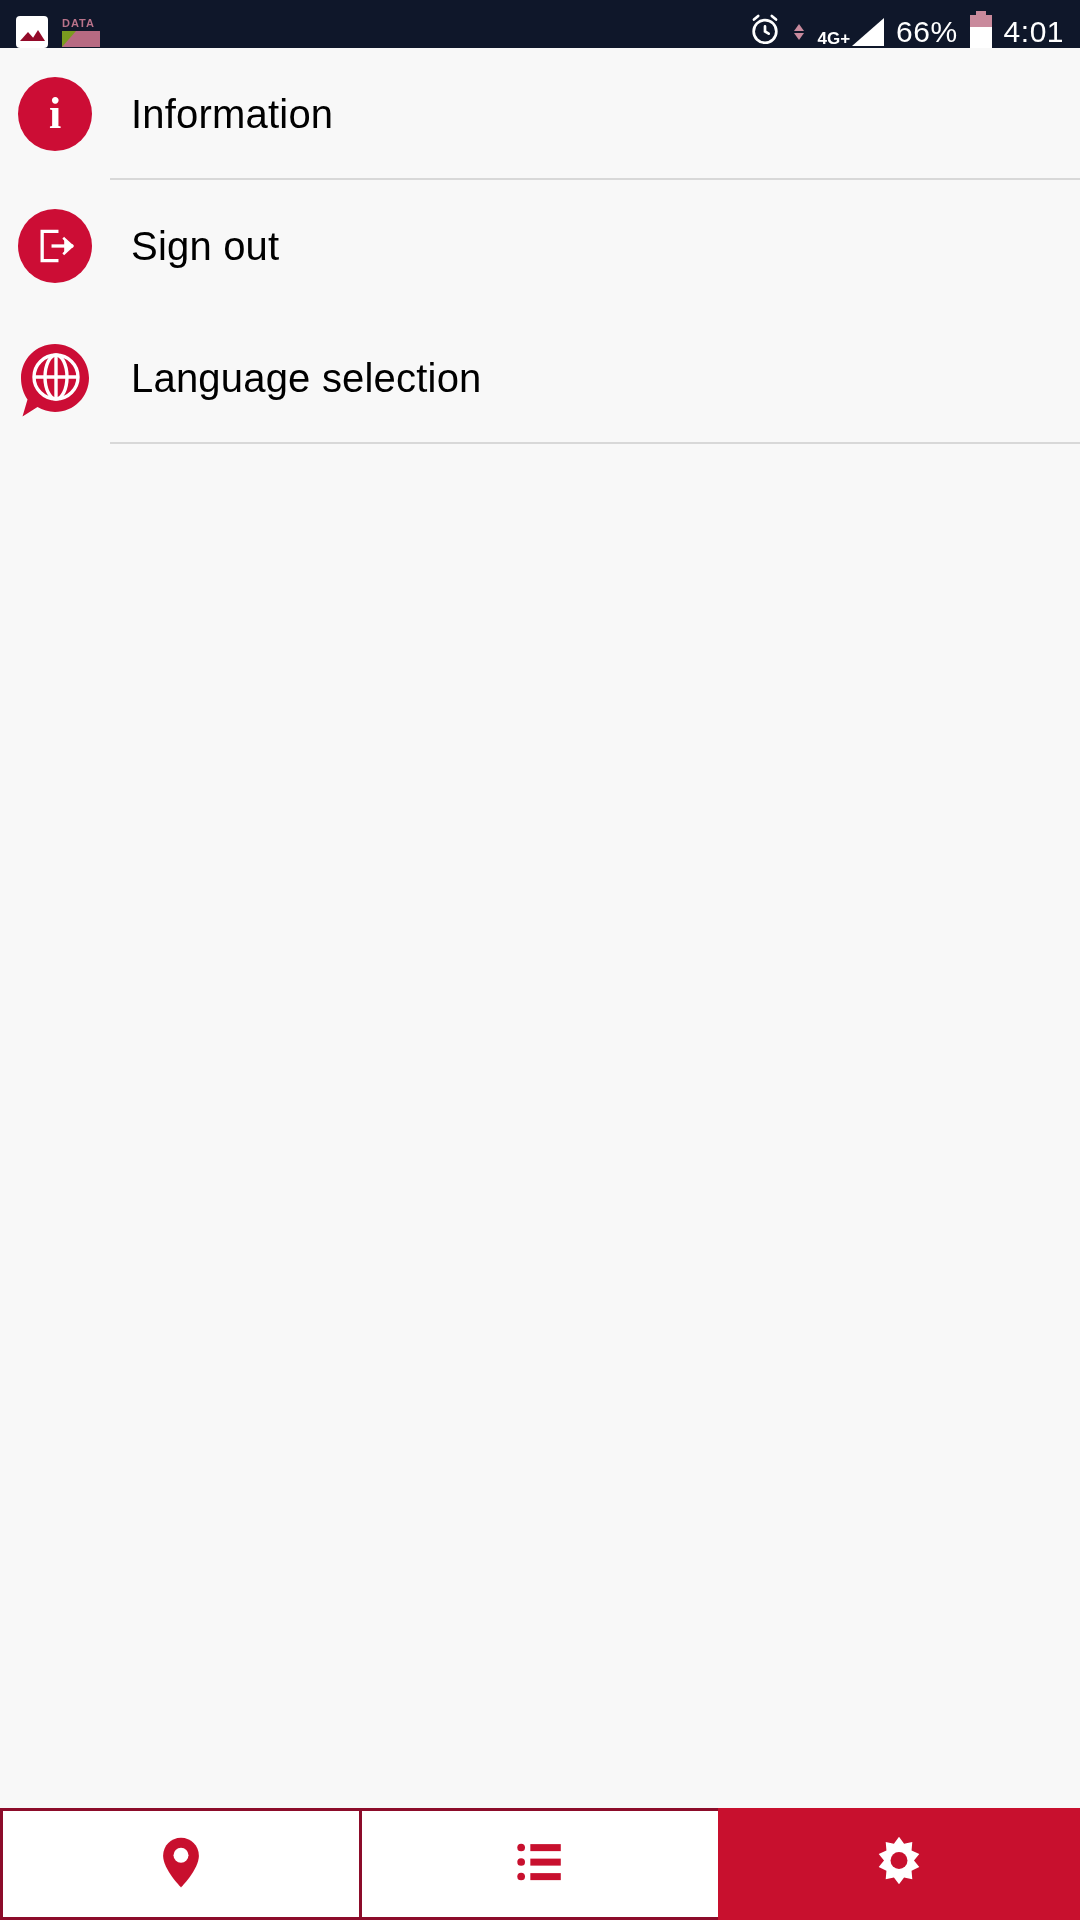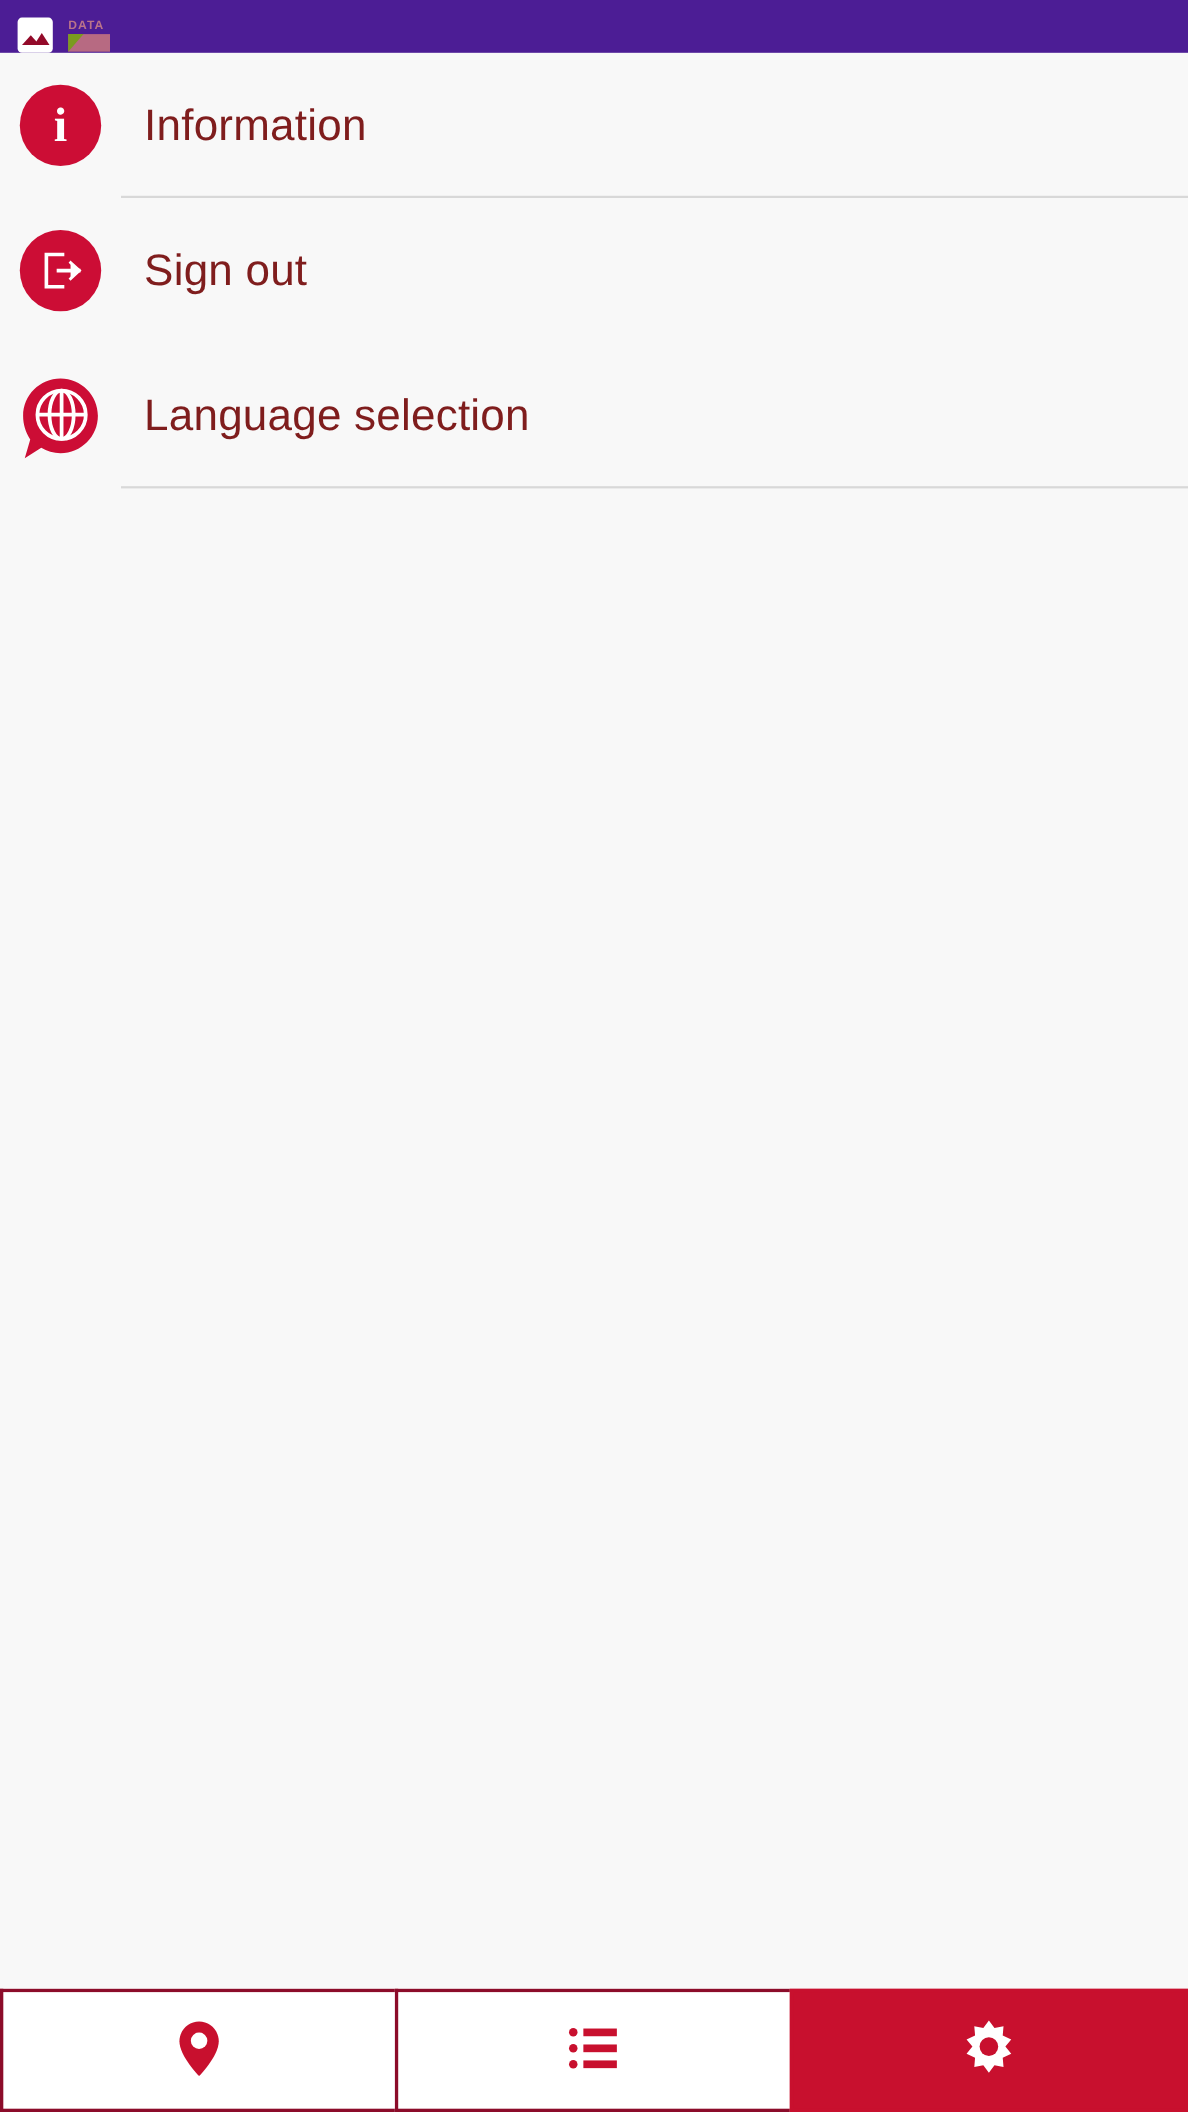--- a/index.html
+++ b/index.html
@@ -14,21 +14,21 @@
     overflow: hidden;
     position: relative;
   }
 
   
   .status-bar {
     position: absolute;
     top: 0; left: 0;
     width: 1080px;
     height: 64px;
-    background: #4c1d95;
+    background: #0f172a;
     display: flex;
     align-items: center;
     box-sizing: border-box;
     padding: 0 16px;
   }
   .status-left {
     display: flex;
     align-items: center;
     gap: 14px;
   }
@@ -178,21 +178,21 @@
   }
   .row-icon {
     width: 74px;
     height: 74px;
     flex: 0 0 74px;
     position: relative;
   }
   .row-label {
     margin-left: 39px;
     font-size: 40px;
-    color: #7f1d1d;
+    color: #000000;
     font-weight: 400;
     letter-spacing: 0.2px;
   }
 
   
   .circle-icon {
     width: 74px; height: 74px;
     border-radius: 50%;
     background: #CC0D35;
     display: flex;
@@ -241,20 +241,43 @@
 
 <div class="status-bar">
   <div class="status-left">
     <div class="gallery-icon"></div>
     <div class="data-widget">
       <div class="data-label">DATA</div>
       <div class="data-bar"></div>
     </div>
   </div>
 
+  <div class="status-right">
+    <span class="alarm-icon">
+      <svg width="34" height="34" viewBox="0 0 24 24" fill="none" stroke="#ffffff" stroke-width="1.9">
+        <circle cx="12" cy="13" r="8"></circle>
+        <path d="M12 9.5 L12 13 L14.6 14.6" stroke-linecap="round"></path>
+        <path d="M4.2 4.6 L7.2 2.1" stroke-linecap="round"></path>
+        <path d="M19.8 4.6 L16.8 2.1" stroke-linecap="round"></path>
+      </svg>
+    </span>
+    <span class="data-arrows">
+      <span class="arrow-up"></span>
+      <span class="arrow-dn"></span>
+    </span>
+    <span class="signal-group">
+      <span class="sig-wrap">
+        <span class="net-type">4G+</span>
+      </span>
+      <span class="sig-tri"></span>
+    </span>
+    <span class="status-text">66%</span>
+    <span class="battery"></span>
+    <span class="status-text">4:01</span>
+  </div>
 </div>
 
 <div class="content">
 
   <div class="menu-row">
     <div class="row-icon">
       <div class="circle-icon">
         <span class="info-glyph">i</span>
       </div>
     </div>

